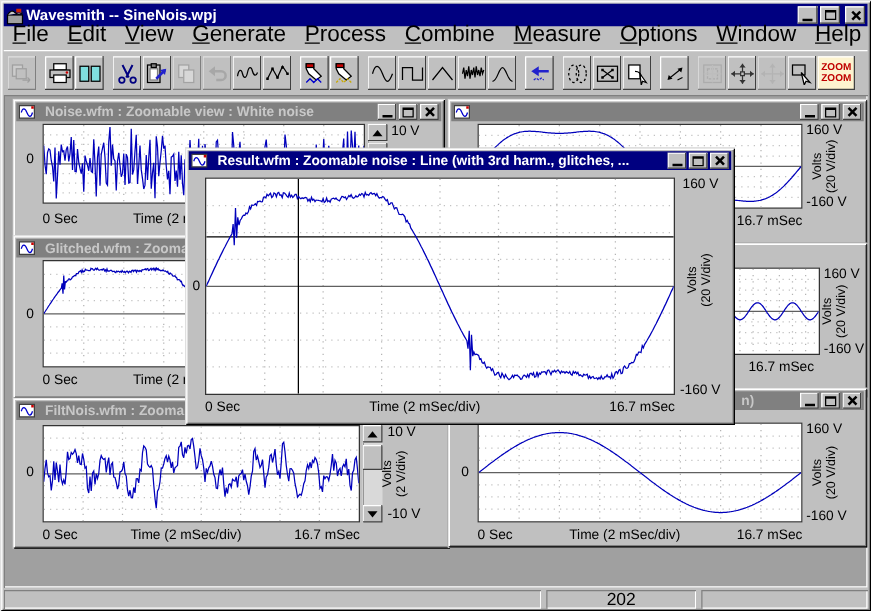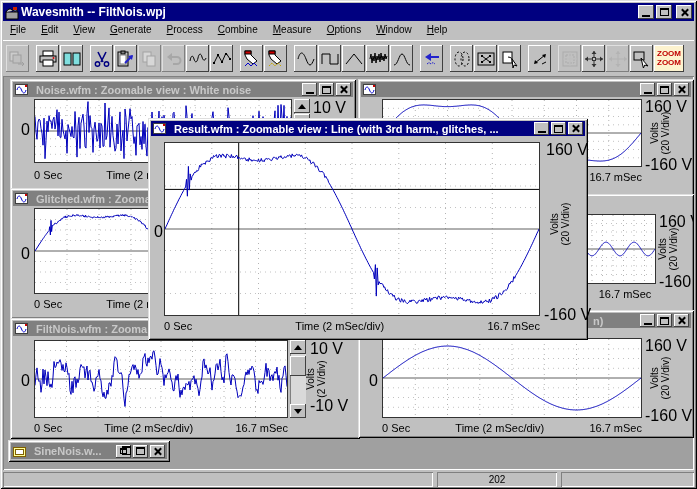--- a/index.html
+++ b/index.html
@@ -12,21 +12,21 @@
 .cbtn{width:16px;height:14px;background:#c0c0c0;box-shadow:inset -1px -1px 0 #404040,inset 1px 1px 0 #fff;display:flex;align-items:center;justify-content:center;flex:none}
 .cbtn.sm{width:15px;height:13px}
 .g-min{width:8px;height:2px;background:#000;margin-top:7px}
 .g-max{width:9px;height:8px;border:1px solid #000;border-top-width:2px}
 .g-close{position:relative;width:9px;height:9px}
 .g-close::before,.g-close::after{content:"";position:absolute;left:4px;top:0;width:2px;height:9px;background:#000}
 .g-close::before{transform:rotate(45deg)}.g-close::after{transform:rotate(-45deg)}
 .g-restore{position:relative;width:7px;height:6px;border:1px solid #000;border-top-width:2px;background:#c0c0c0}
 .g-restore::before{content:"";position:absolute;left:1px;top:-4px;width:7px;height:6px;border:1px solid #000;border-top-width:2px}
 
-#menubar{position:absolute;left:3px;top:22px;right:3px;height:18px;display:flex;align-items:flex-start;font-size:10px}
+#menubar{position:absolute;left:3px;top:22px;right:3px;height:18px;display:flex;align-items:flex-end;font-size:18px}
 .menu-item{padding:2px 8px 2px 7px;color:#000}
 
 #toolbar{position:absolute;left:3px;top:40px;right:3px;height:36px;display:flex;align-items:flex-start;padding:4px 0 0 3px;border-top:1px solid #fff}
 .tbtn{width:23px;height:27px;margin-right:1px;flex:none;background:#c0c0c0;box-shadow:inset -1px -1px 0 #404040,inset 1px 1px 0 #fff;display:flex;align-items:center;justify-content:center;overflow:hidden}
 .tbtn.disabled{opacity:.5}
 .tbtn svg{display:block}
 .tsep{width:6px;flex:none}
 .mathzoom{width:30px;height:27px;background:#fdf3cf;box-shadow:inset -1px -1px 0 #404040,inset 1px 1px 0 #fff;color:#c00000;font-size:8px;font-weight:bold;line-height:9px;text-align:center;padding-top:4px}
 
 #mdi{position:absolute;left:3px;top:76px;right:3px;bottom:19px;background:#a0a0a0;box-shadow:inset 1px 1px 0 #808080,inset -1px -1px 0 #fff;overflow:hidden}
@@ -35,48 +35,48 @@
 .wtitle.active{background:#000080}
 .wtitle.active .wtext{color:#fff}
 .wtitle.inactive{background:#808080}
 .wtitle.inactive .wtext{color:#c8c8c8}
 .wtext{font-size:11px;font-weight:bold;white-space:nowrap;overflow:hidden;flex:1}
 .wtext.frag{flex:none;position:absolute}
 .wbtns{display:flex;gap:2px;margin-left:auto}
 .wicon{width:13px;height:13px;flex:none}
 .wicon svg{display:block}
 .plot{position:absolute;background:#fff;border:1px solid #333}
-.lab{position:absolute;font-size:16px;color:#000;white-space:nowrap}
+.lab{position:absolute;font-size:11px;color:#000;white-space:nowrap}
 .vlabel{position:absolute;width:80px;text-align:center;font-size:10px;line-height:11px;transform:rotate(-90deg);white-space:nowrap}
 .xrow{position:absolute;display:flex;justify-content:space-between;font-size:11px}
 .xrow.center1{justify-content:center}
 .vscroll{position:absolute;width:16px;background:#d9d9d9;box-shadow:inset 1px 1px 0 #808080}
 .sbtn{position:absolute;left:0;width:16px;height:14px;background:#c0c0c0;box-shadow:inset -1px -1px 0 #404040,inset 1px 1px 0 #fff;display:flex;align-items:center;justify-content:center}
 .sbtn.up{top:0}.sbtn.down{bottom:0}
 .sthumb{position:absolute;left:0;width:16px;background:#c0c0c0;box-shadow:inset -1px -1px 0 #404040,inset 1px 1px 0 #fff}
 .tri-u{width:0;height:0;border:4px solid transparent;border-bottom:5px solid #000;margin-top:-4px}
 .tri-d{width:0;height:0;border:4px solid transparent;border-top:5px solid #000;margin-bottom:-4px}
 
 #statusbar{position:absolute;left:3px;right:3px;bottom:2px;height:15px;display:flex;gap:4px}
-.spanel{box-shadow:inset 1px 1px 0 #808080,inset -1px -1px 0 #fff;font-size:10px;text-align:center;line-height:15px;color:#000}
+.spanel{box-shadow:inset 1px 1px 0 #808080,inset -1px -1px 0 #fff;font-size:14px;text-align:center;line-height:15px;color:#000}
 </style>
 </head>
 <body>
 
 <div id="screen">
 
   <div id="titlebar">
     <span class="wicon">
         <svg width="14" height="14" viewBox="0 0 14 14">
           <rect x="1" y="6" width="12" height="7" fill="#a0a0a0" stroke="#000"></rect>
           <path d="M1 6Q4 1 7 4t6 0" fill="#c8c8c8" stroke="#000"></path>
           <rect x="8" y="1" width="4" height="3" fill="#cc2200"></rect>
         </svg>
       </span>
-    <span class="ttext">Wavesmith -- FiltNois.wpj</span>
+    <span class="ttext">Wavesmith -- SineNois.wpj</span>
     <span class="wbtns">
       <span class="cbtn">
           <span class="g-min"></span>
         </span>
       <span class="cbtn">
           <span class="g-max"></span>
         </span>
       <span class="cbtn" style="margin-left:2px">
           <span class="g-close"></span>
         </span>
@@ -490,21 +490,21 @@
           </span>
         <span class="sthumb" style="top:16px;height:20px"></span>
         <span class="sbtn down">
             <span class="tri-d"></span>
           </span>
       </div>
       <span class="lab" style="left:300px;top:22px">10 V</span>
       <div class="vlabel" style="left:266px;top:50px">
         <span>Volts</span><br><span>(2 V/div)</span>
       </div>
-      <span class="lab" style="left:300px;top:79px">-10 V</span>
+      <span class="lab" style="left:300px;top:87px">-10 V</span>
       <div class="xrow" style="left:24px;top:104px;width:254px">
         <span>0 Sec</span>
         <span>Time  (2 mSec/div)</span>
         <span>16.7 mSec</span>
       </div>
     </div>
 
     <div class="win" style="left:355px;top:234px;width:336px;height:128px;z-index:3">
       <div class="wtitle inactive">
         <span class="wtext frag" style="left:232px">n)</span>
@@ -552,21 +552,21 @@
 
     <div class="win" style="left:145px;top:42px;width:440px;height:222px;z-index:10">
       <div class="wtitle active">
         <span class="wicon">
             <svg width="13" height="13" viewBox="0 0 13 13">
               <rect x="0.5" y="1.5" width="12" height="10" fill="#fff" stroke="#404040"></rect>
               <path d="M2 7C3 3 5 3 6.5 7S10 11 11 7" stroke="#0000cc" fill="none"></path>
               <rect x="10" y="2" width="2" height="2" fill="#c00"></rect>
             </svg>
           </span>
-        <span class="wtext">Result.wfm : Zoomable view : Line (with 3rd harm., glitches, ...</span>
+        <span class="wtext">Result.wfm : Zoomable noise : Line (with 3rd harm., glitches, ...</span>
         <span class="wbtns">
           <span class="cbtn sm">
               <span class="g-min"></span>
             </span>
           <span class="cbtn sm">
               <span class="g-max"></span>
             </span>
           <span class="cbtn sm">
               <span class="g-close"></span>
             </span>
@@ -597,42 +597,20 @@
         <span>Volts</span><br><span>(20 V/div)</span>
       </div>
       <span class="lab" style="left:396px;top:188px">-160 V</span>
       <div class="xrow" style="left:16px;top:202px;width:376px">
         <span>0 Sec</span>
         <span>Time  (2 mSec/div)</span>
         <span>16.7 mSec</span>
       </div>
     </div>
 
-    <div class="win" style="left:5px;top:364px;width:162px;height:22px;z-index:4">
-      <div class="wtitle inactive" style="height:16px">
-        <span class="wicon">
-            <svg width="13" height="13" viewBox="0 0 13 13">
-              <rect x="0.5" y="2.5" width="12" height="9" fill="#ffff99" stroke="#806000"></rect>
-              <rect x="2.5" y="4.5" width="8" height="5" fill="#fff" stroke="#806000"></rect>
-            </svg>
-          </span>
-        <span class="wtext">SineNois.w...</span>
-        <span class="wbtns">
-          <span class="cbtn sm">
-              <span class="g-restore"></span>
-            </span>
-          <span class="cbtn sm">
-              <span class="g-max"></span>
-            </span>
-          <span class="cbtn sm">
-              <span class="g-close"></span>
-            </span>
-        </span>
-      </div>
-    </div>
 
   </div>
 
   <div id="statusbar">
     <div class="spanel" style="width:430px"></div>
     <div class="spanel" style="width:120px">202</div>
     <div class="spanel" style="flex:1"></div>
   </div>
 
 </div>

